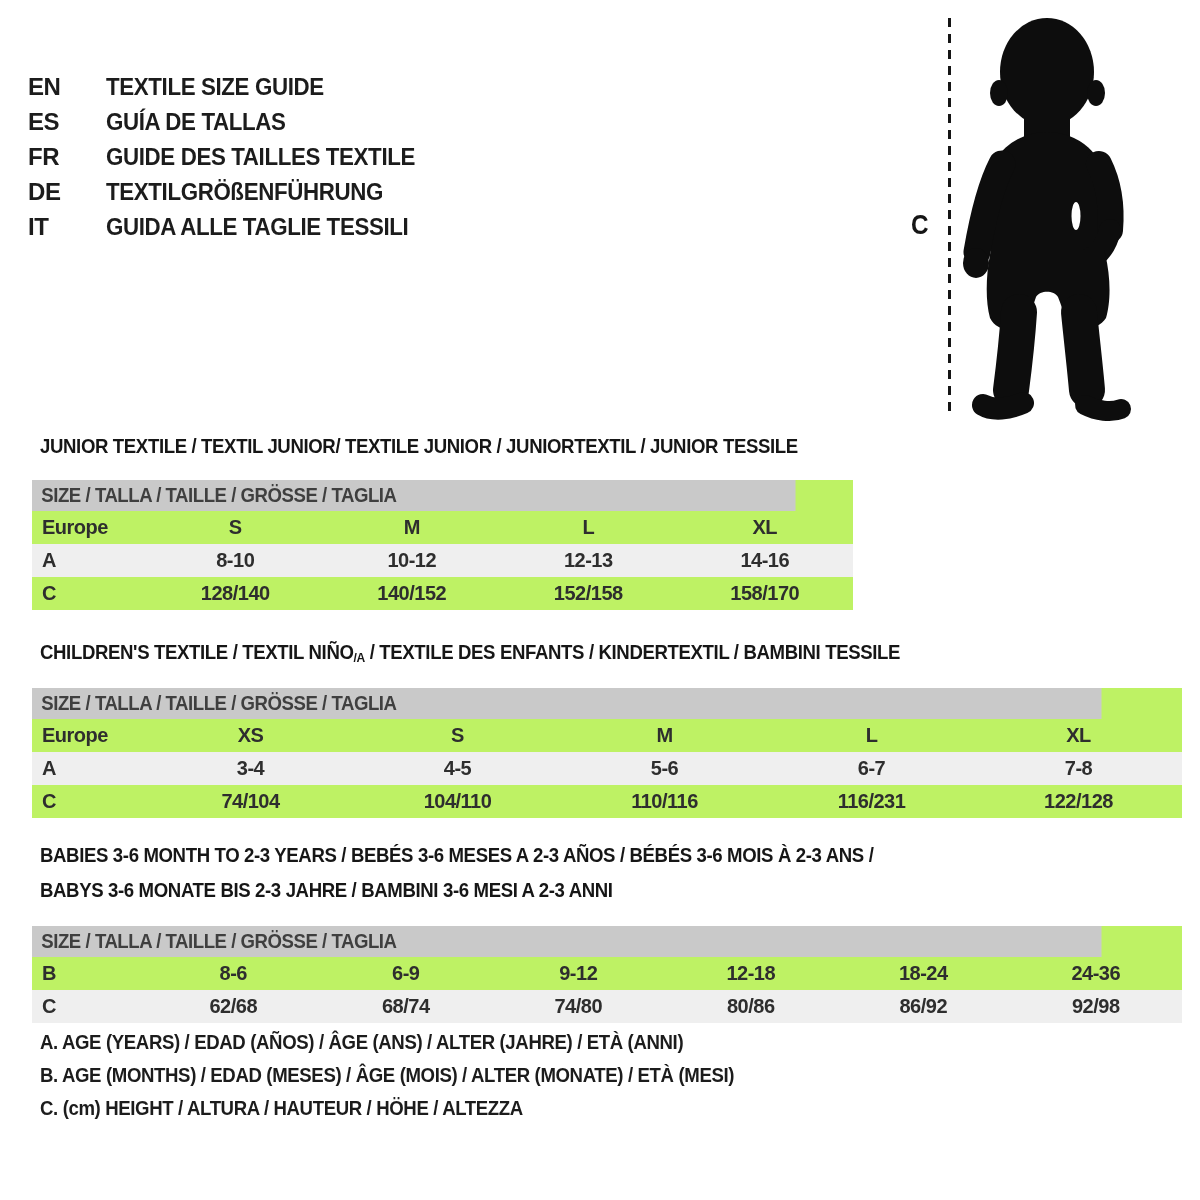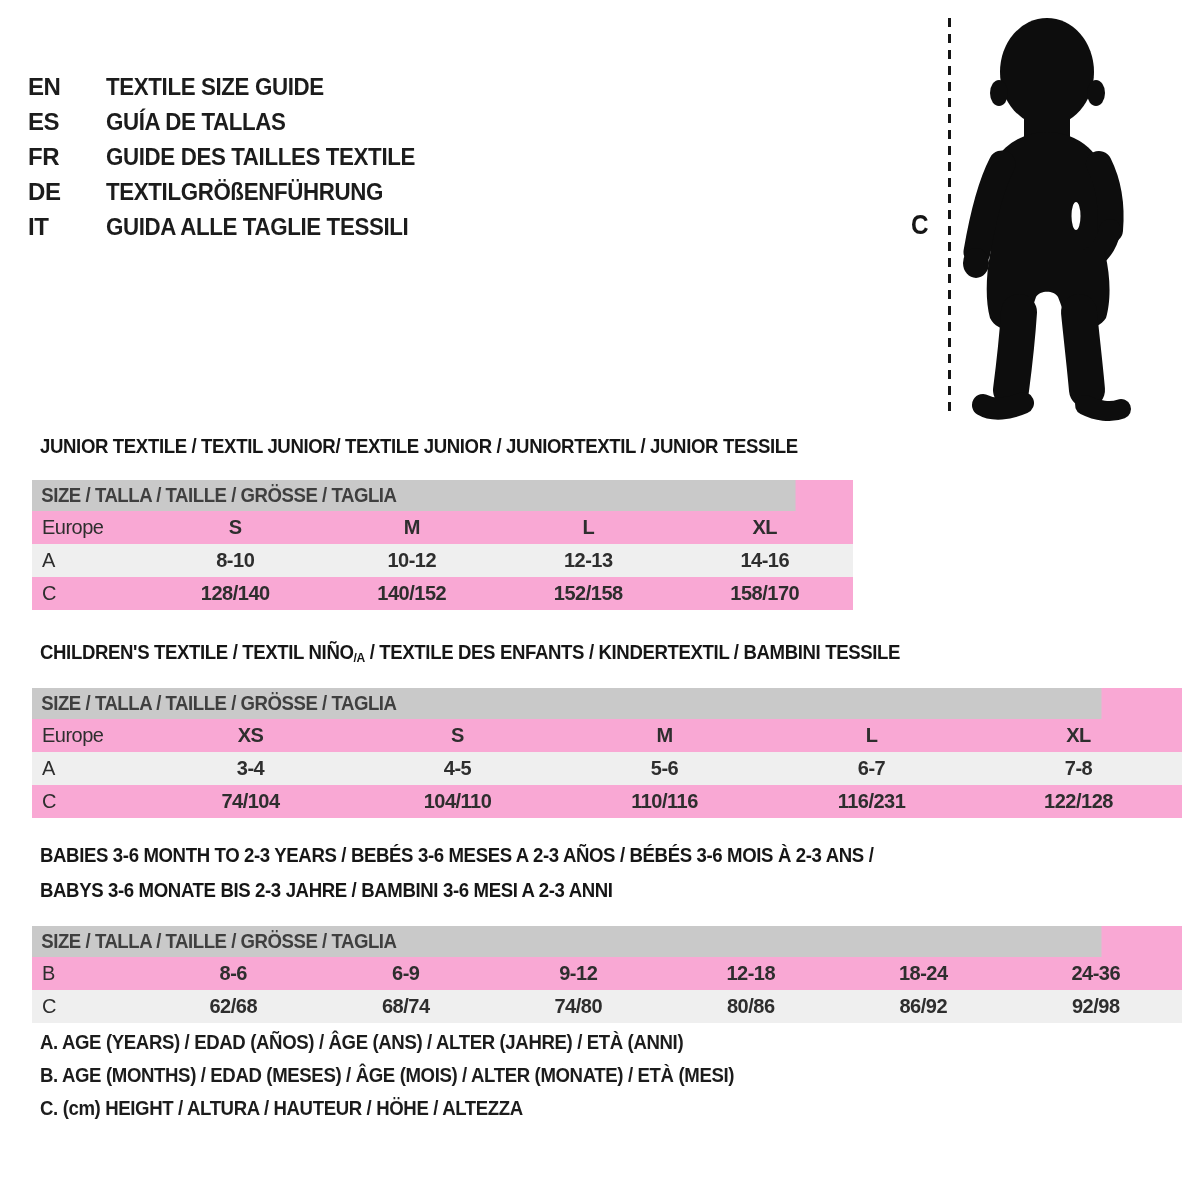--- a/index.html
+++ b/index.html
@@ -49,36 +49,36 @@
   .sec-title {
     font-size: 20px; font-weight: 700; color: #161616;
     line-height: 24px;
   }
   .sub-a {
     font-size: 13px; font-weight: 700;
     position: relative; top: 3px;
   }
 
   
-  .stable { background: #f9a8d4; }
+  .stable { background: #bef264; }
   .t-headerbar {
     height: 31px; line-height: 31px;
     background: #c9c9c9;
     color: #3f3f3f;
     font-size: 20px; font-weight: 700; letter-spacing: -0.5px;
     padding-left: 10px;
     box-sizing: border-box;
     white-space: nowrap;
   }
   .t-row { display: flex; height: 33px; line-height: 33px; }
   .t-row.stripe { background: #efefef; }
   .t-label {
     width: 115px; flex: none;
     text-align: left; padding-left: 10px; box-sizing: border-box;
-    font-size: 20px; font-weight: 400; letter-spacing: -0.5px;
+    font-size: 20px; font-weight: 700; letter-spacing: -0.5px;
     color: #2e2e2e;
   }
   .t-cell {
     flex: 1 1 0;
     text-align: center;
     font-size: 20px; font-weight: 700; letter-spacing: -0.5px;
     color: #2e2e2e;
   }
 
   

